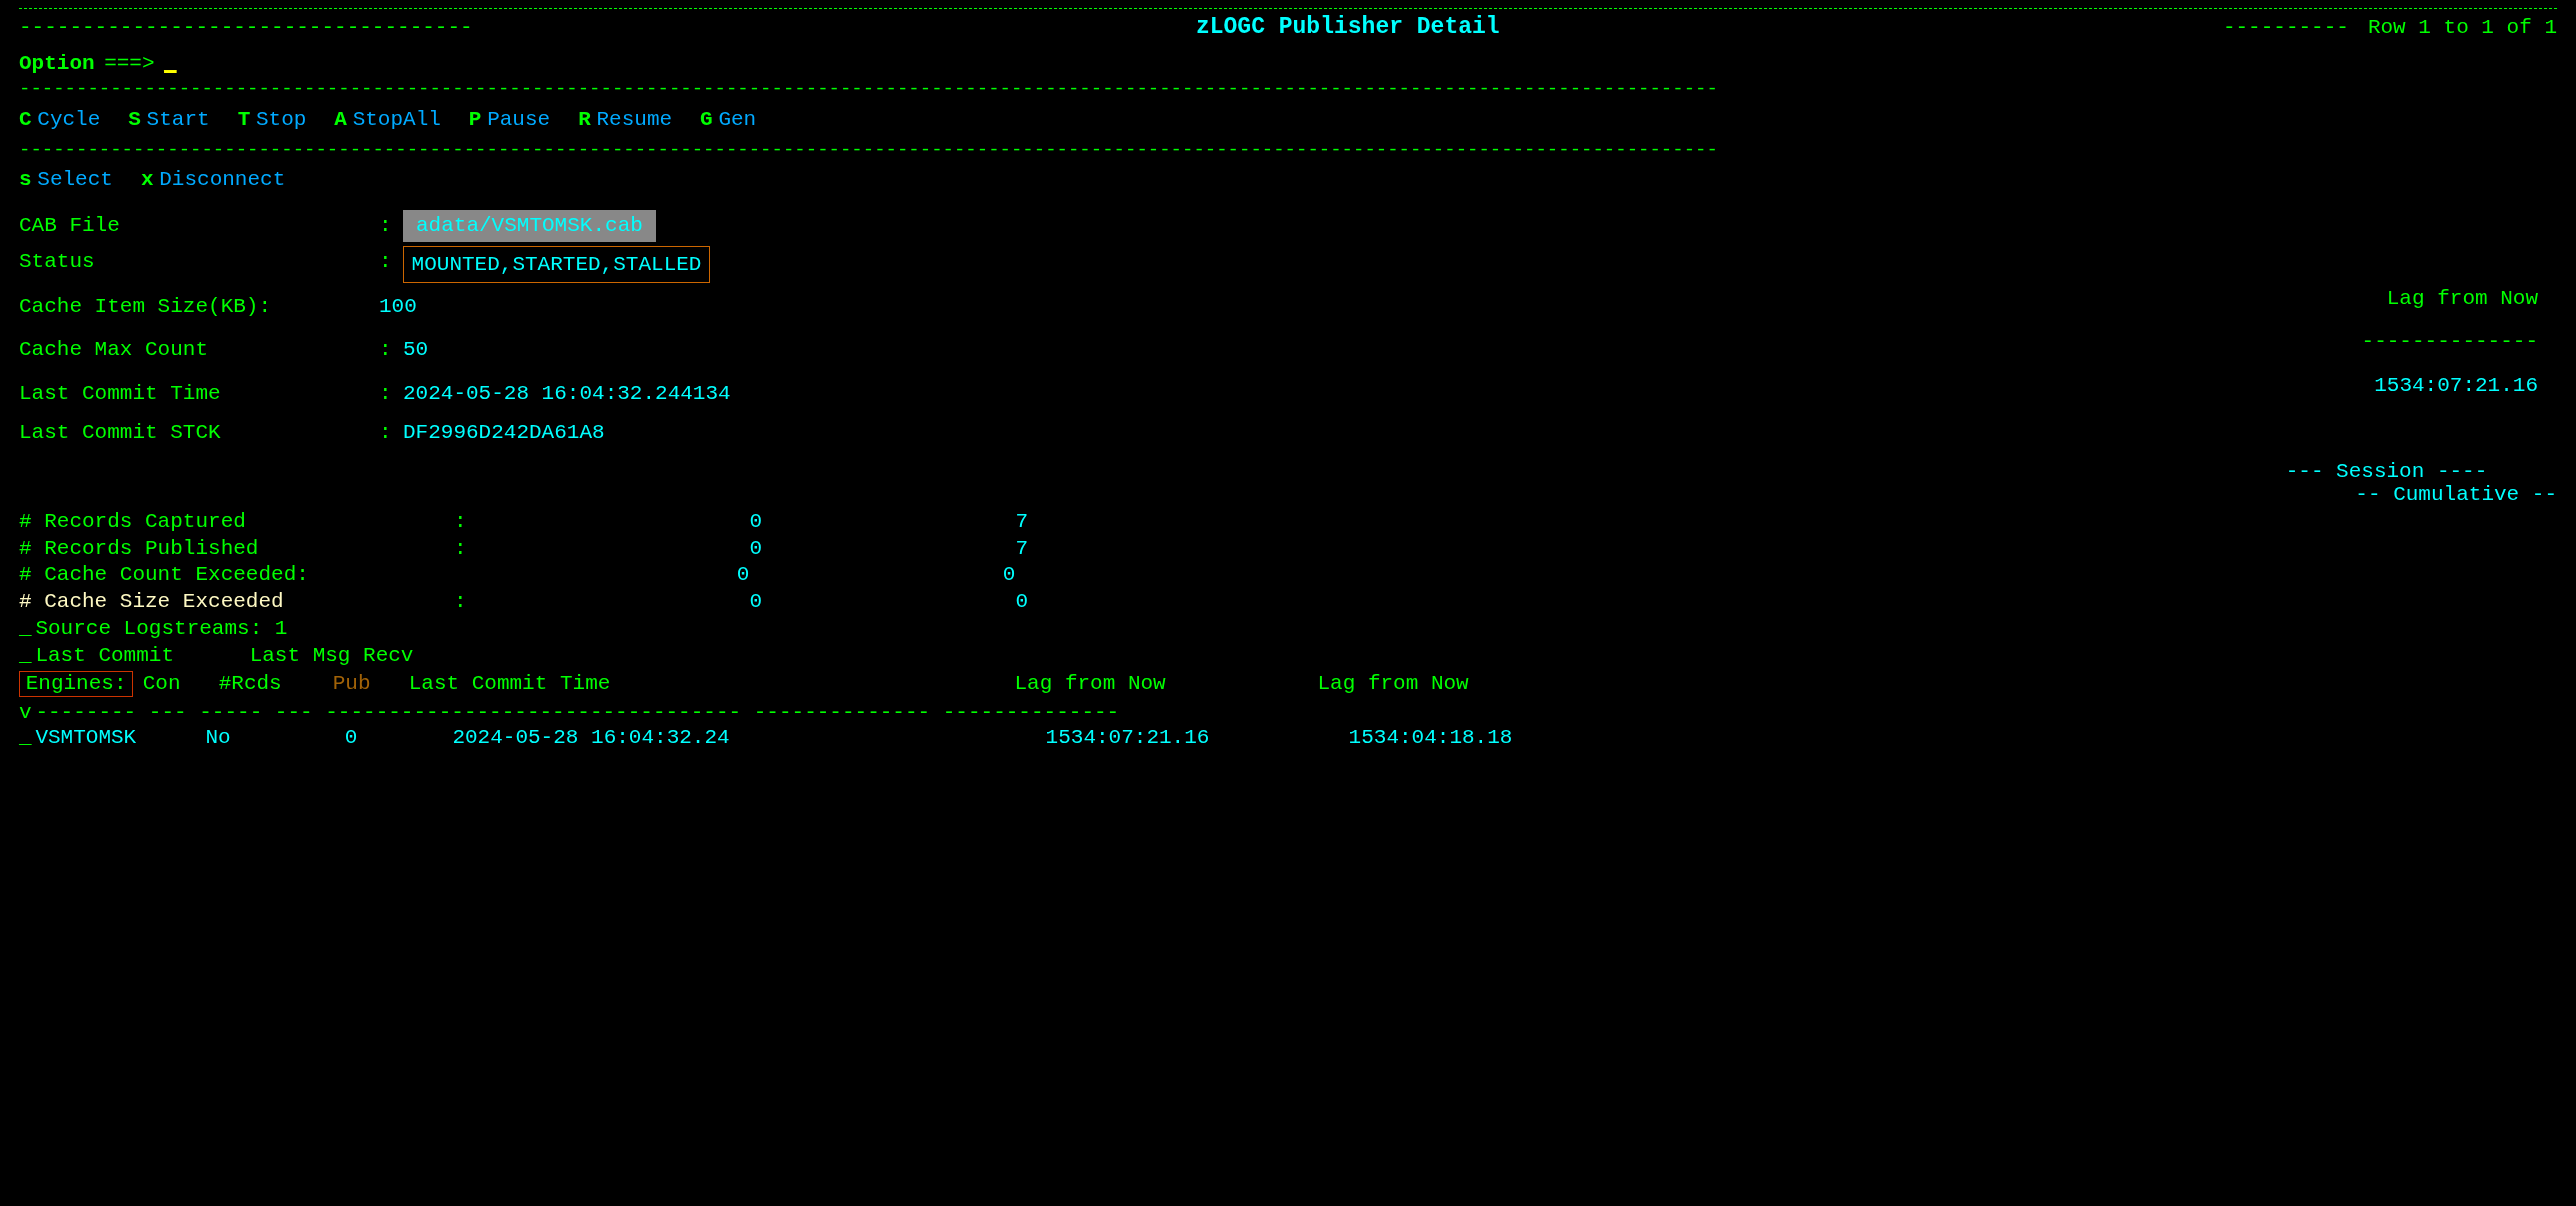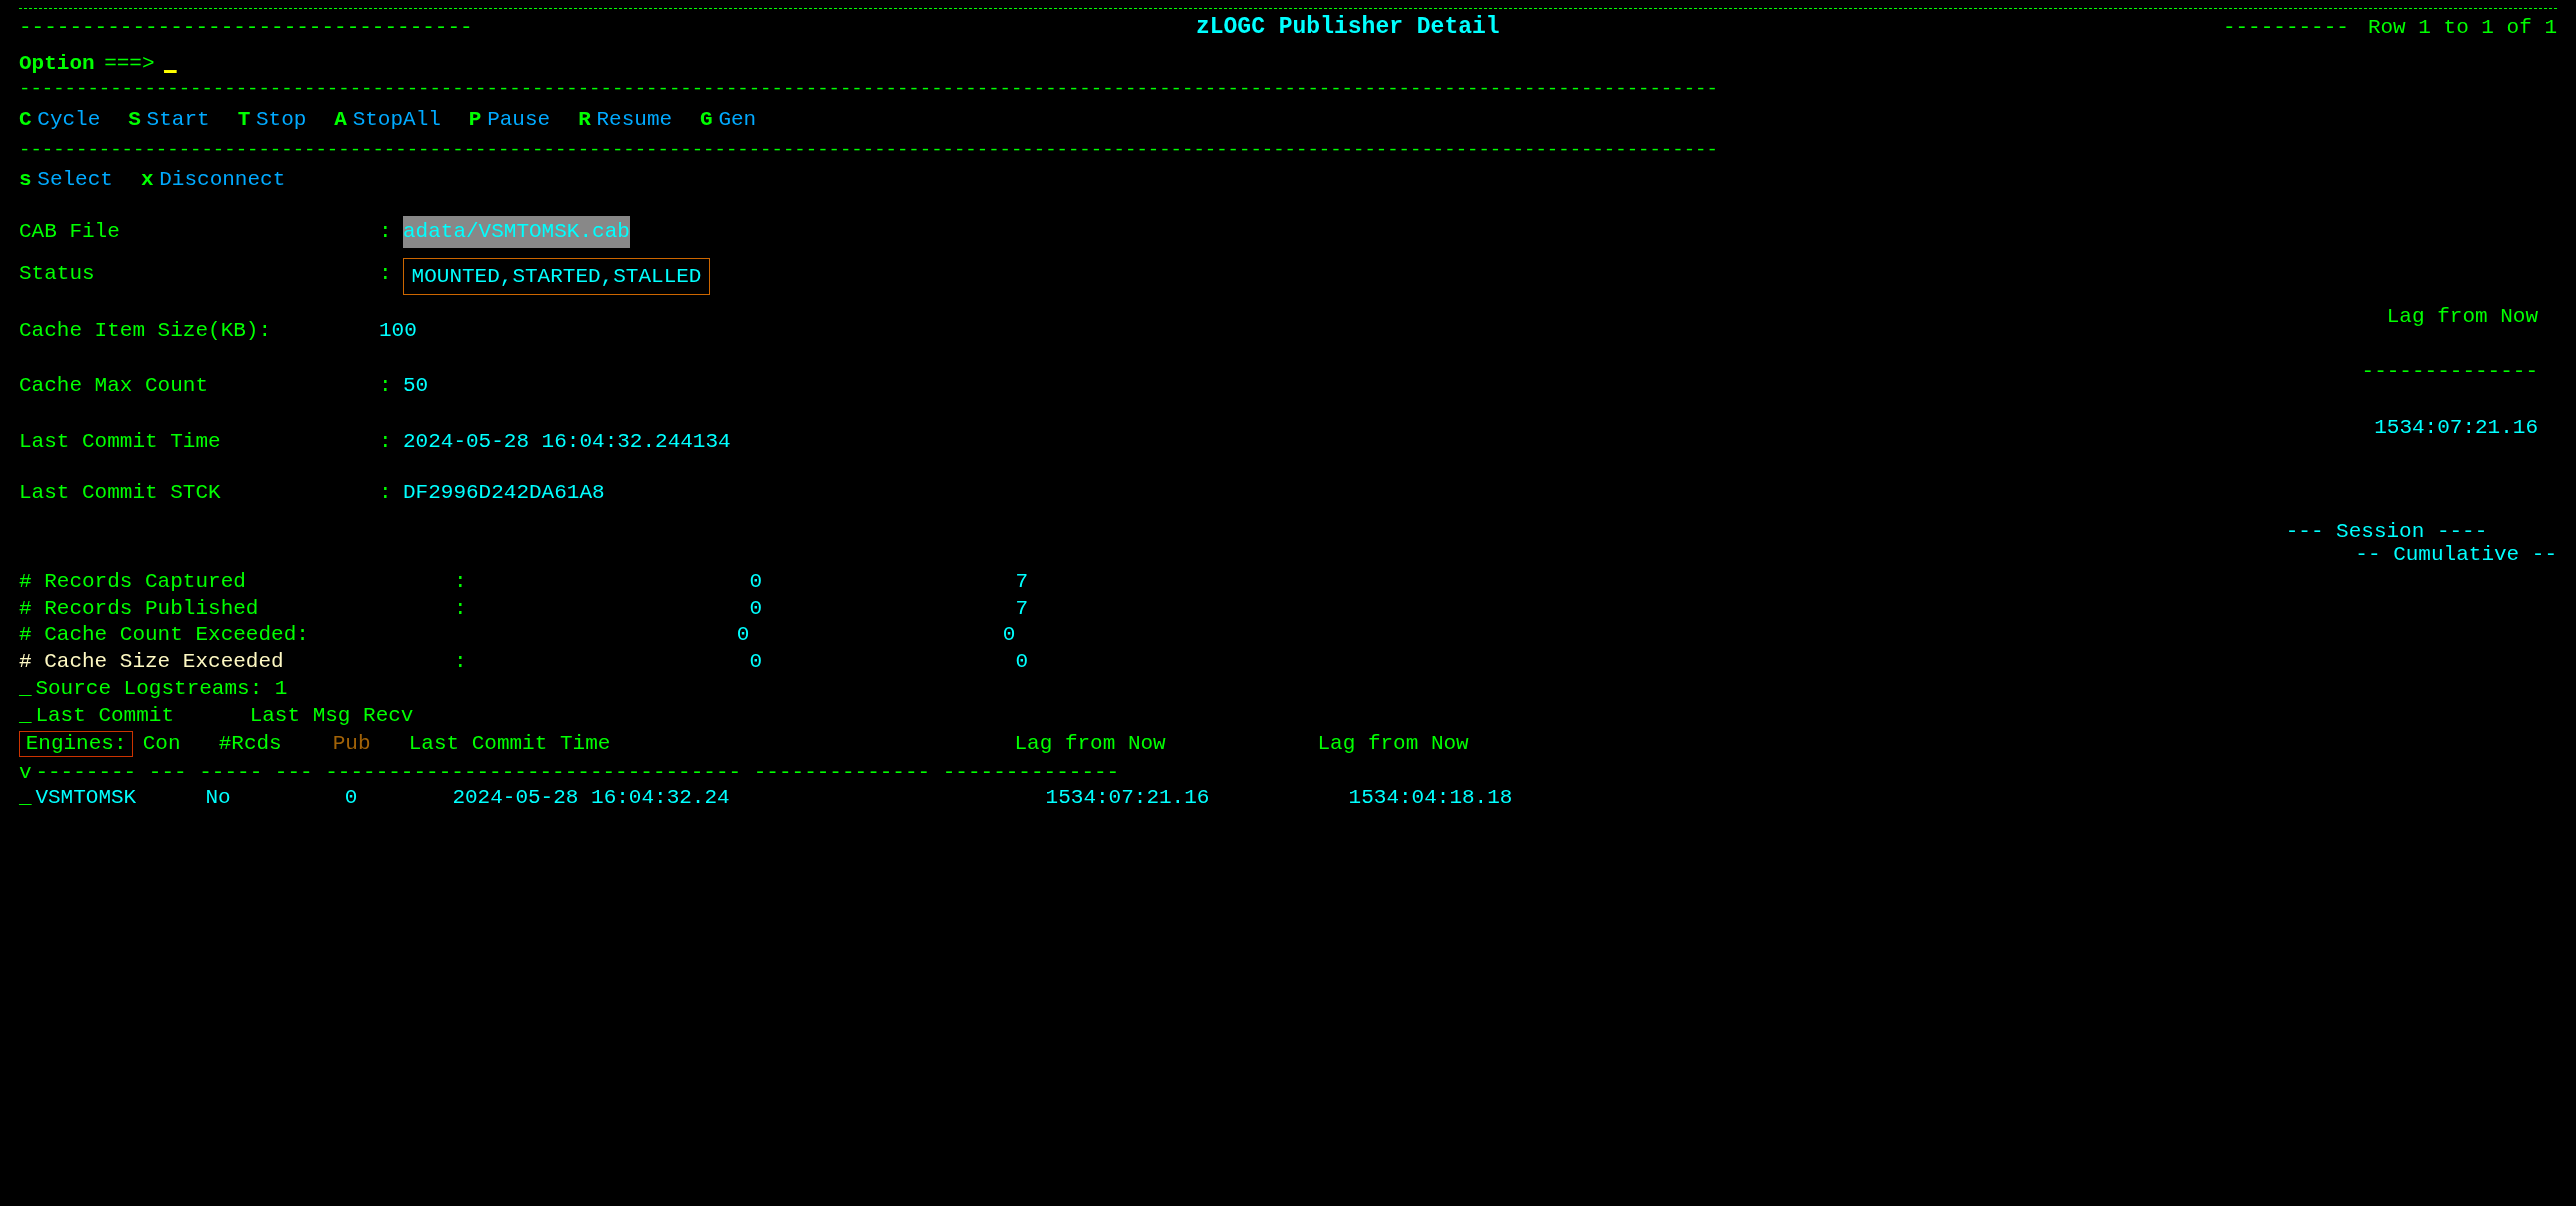--- a/index.html
+++ b/index.html
@@ -113,21 +113,21 @@
 
     .divider2 {
       color: #00ff00;
       margin: 3.8px 0;
       font-size: 21px;
     }
 
     .field-row {
       display: flex;
       align-items: flex-start;
-      margin: 10px 0;
+      margin: 4px 0;
       font-size: 21px;
       line-height: 1.5;
     }
 
     .field-label {
       color: #00ff00;
       min-width: 397px;
     }
 
     .field-colon {
@@ -238,21 +238,21 @@
     </div>
   </div>
 
   <div style="display: flex; margin-top: 15px; width: 100%;">
 
     <div style="flex: 1;">
 
       <div class="field-row">
         <span class="field-label" style="min-width:360px;">CAB File</span>
         <span class="field-colon">:</span>
-        <span style="background:#888; color:#00ffff; padding: 0 0; font-size:21px;">adata/VSMTOMSK.cab</span>
+        <span style="background:#888; color:#00ffff; padding: 0 13px; font-size:21px;">adata/VSMTOMSK.cab</span>
       </div>
 
       <div class="field-row">
         <span class="field-label" style="min-width:360px;">Status</span>
         <span class="field-colon">:</span>
         <span class="status-box">MOUNTED,STARTED,STALLED</span>
       </div>
 
       <div style="display:flex; align-items:flex-start; margin: 3.8px 0; gap: 16px;">
         <div style="flex:1;">

